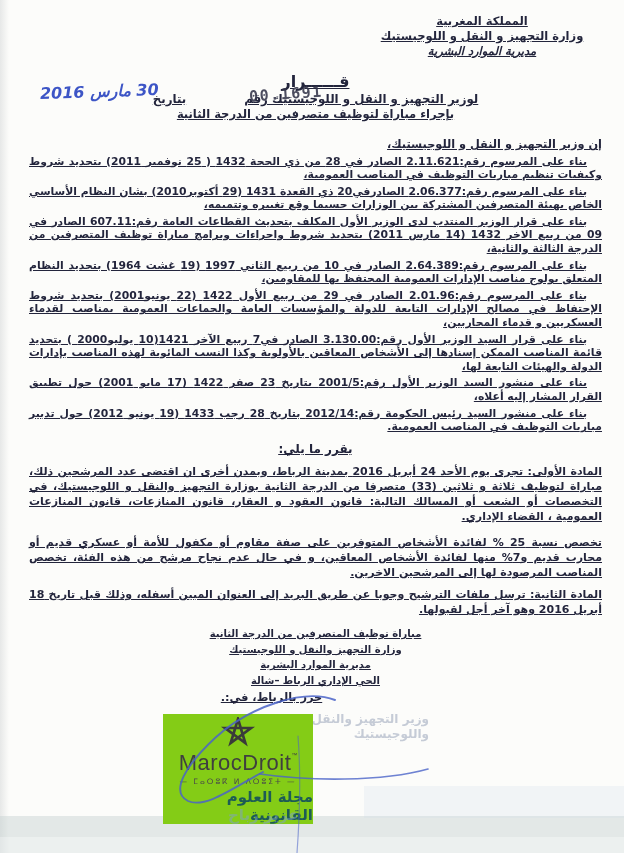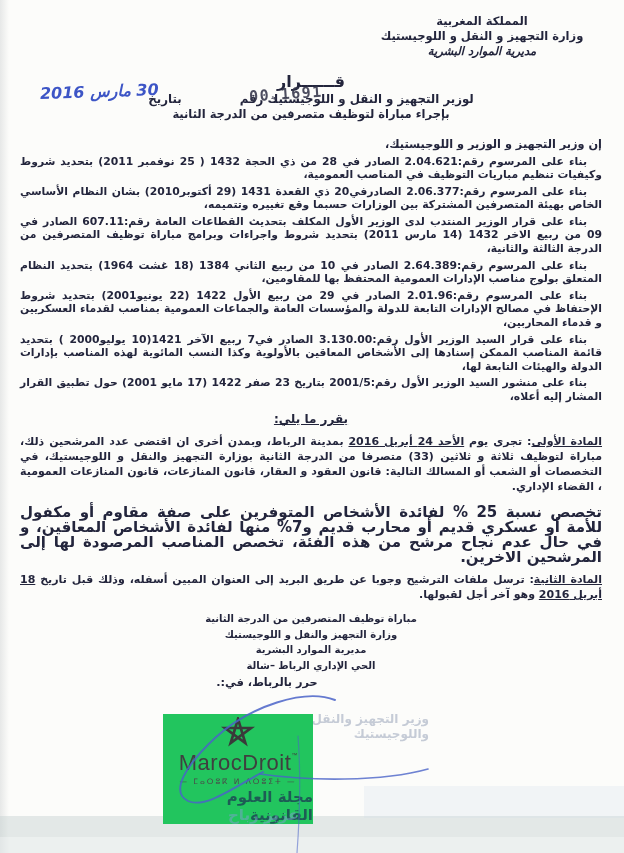--- a/index.html
+++ b/index.html
@@ -16,21 +16,21 @@
   }
   .edge-shade{ position:absolute; left:0; top:0; width:9px; height:100%;
     background:linear-gradient(90deg, rgba(175,180,184,.28), transparent); z-index:0;}
   .band1{ position:absolute; left:0; top:816px; width:100%; height:21px;
     background:rgba(198,209,208,.45); z-index:0;}
   .band2{ position:absolute; left:0; top:837px; width:100%; height:16px;
     background:rgba(223,230,229,.55); z-index:0;}
   .band3{ position:absolute; right:0; top:786px; width:260px; height:32px;
     background:rgba(203,219,232,.22); z-index:0;}
 
-  .content { position:absolute; inset:0; padding:14px 22px 0 20px; z-index:1; }
+  .content { position:absolute; inset:0; padding:14px 22px 0 29px; z-index:1;text-decoration:underline; }
 
   .header { width:240px; margin:0 0 0 auto; text-align:center;
     font-size:11.5px; font-weight:bold; line-height:15px; }
   .header .l3 { font-style:italic; }
 
   .title-block { text-align:center; margin-top:13px; }
   .title-word { font-size:16px; font-weight:bold; letter-spacing:.5px; }
   .title-line2 { display:flex; justify-content:center; align-items:baseline;
     font-size:11.8px; font-weight:bold; line-height:16px; }
   .title-line2 .spacer { display:inline-block; width:58px; }
@@ -40,40 +40,40 @@
 
   .recital { font-size:10.8px; font-weight:bold; text-align:justify;
     line-height:13.8px; margin-top:2.5px; text-indent:15px; }
 
   .decides { text-align:center; font-weight:bold; text-decoration:underline;
     font-size:12px; margin-top:7px; line-height:16px; }
 
   .article { font-size:11px; font-weight:bold; text-align:justify; line-height:15px; margin-top:7px; }
   .article .label { text-decoration:underline; }
   .u { text-decoration:underline; }
-  .quota { font-size:15px; font-weight:bold; text-align:justify; line-height:15px; margin-top:11px; }
+  .quota { font-size:11px; font-weight:bold; text-align:justify; line-height:15px; margin-top:11px; }
 
   .address { text-align:center; margin-top:9px; font-size:10px; font-weight:bold; line-height:15.5px; }
   .signing { text-align:center; margin-top:3px; font-size:11.3px; font-weight:bold;
     transform:translateX(-44px); }
 
   .stamp-date { position:absolute; left:40px; top:82px; color:#3d55c6;
     font-size:16px; font-weight:bold; font-style:italic; letter-spacing:2px;
     transform:rotate(-2deg); direction:rtl; z-index:2; }
   .stamp-number { position:absolute; left:249px; top:85px; color:#34354a;
     font-family:"DejaVu Sans Mono", monospace; font-size:15px; font-weight:bold;
     letter-spacing:1.5px; transform:rotate(-4deg); opacity:.88; z-index:2; }
 
   .wm-minister { position:absolute; right:195px; top:712px; text-align:right;
     color:#c5cbd6; font-size:12px; font-weight:bold; line-height:15px; z-index:1; }
   .wm-name { position:absolute; left:228px; top:806px; color:#7fa0d0; opacity:.5;
     font-size:15px; font-weight:bold; letter-spacing:5px; z-index:4; }
 
   .logo { position:absolute; left:163px; top:714px; width:150px; height:110px;
-    background:#22c55e; z-index:2; display:flex; flex-direction:column;
+    background:#84cc16; z-index:2; display:flex; flex-direction:column;
     align-items:center; padding-top:3px; }
   .logo .brand-row { display:flex; align-items:flex-start; direction:ltr;
     font-family:"Liberation Sans", sans-serif; color:#3f3f3f; margin-top:1px; }
   .logo .brand { font-size:22px; font-weight:normal; letter-spacing:.5px; }
   .logo .tm { font-size:6px; margin-top:2px; }
   .logo .tifinagh { direction:ltr; font-size:7.5px; letter-spacing:2px; color:#4a4a4a; margin-top:1px; }
   .logo .caption { font-size:15px; color:#1d5c55; font-weight:bold; margin-top:2px; }
 
   .sig { position:absolute; left:130px; top:688px; z-index:5; pointer-events:none; }
 </style>
@@ -98,29 +98,30 @@
     <div class="title-block">
       <div class="title-word">قــــــرار</div>
       <div class="title-line2">
         <span>لوزير التجهيز و النقل و اللوجيستيك رقم</span>
         <span class="spacer"></span>
         <span>بتاريخ</span>
       </div>
       <div class="title-line3">بإجراء مباراة لتوظيف متصرفين من الدرجة الثانية</div>
     </div>
 
-    <div class="intro">إن وزير التجهيز و الوزير و اللوجيستيك،</div>
+    <div class="intro">إن وزير التجهيز و النقل و اللوجيستيك،</div>
 
-    <div class="recital">بناء على المرسوم رقم:2.04.621 الصادر في 28 من ذي الحجة 1432 ( 25 نوفمبر 2011) بتحديد شروط وكيفيات تنظيم مباريات التوظيف في المناصب العمومية،</div>
+    <div class="recital">بناء على المرسوم رقم:2.11.621 الصادر في 28 من ذي الحجة 1432 ( 25 نوفمبر 2011) بتحديد شروط وكيفيات تنظيم مباريات التوظيف في المناصب العمومية،</div>
     <div class="recital">بناء على المرسوم رقم:2.06.377 الصادرفي20 ذي القعدة 1431 (29 أكتوبر2010) بشان النظام الأساسي الخاص بهيئة المتصرفين المشتركة  بين الوزارات حسبما وقع تغييره وتتميمه،</div>
     <div class="recital">بناء على قرار الوزير المنتدب لدى الوزير الأول المكلف بتحديث القطاعات العامة رقم:607.11 الصادر في 09 من ربيع الاخر 1432 (14 مارس 2011) بتحديد شروط واجراءات وبرامج مباراة توظيف المتصرفين من الدرجة الثالثة والثانية،</div>
-    <div class="recital">بناء على المرسوم رقم:2.64.389 الصادر في 10 من ربيع الثاني 1384 (18 غشت 1964) بتحديد النظام المتعلق بولوج مناصب الإدارات العمومية المحتفظ بها للمقاومين،</div>
+    <div class="recital">بناء على المرسوم رقم:2.64.389 الصادر في 10 من ربيع الثاني 1997 (19 غشت 1964) بتحديد النظام المتعلق بولوج مناصب الإدارات العمومية المحتفظ بها للمقاومين،</div>
     <div class="recital">بناء على المرسوم رقم:2.01.96 الصادر في 29 من ربيع الأول 1422 (22 يونيو2001) بتحديد شروط الإحتفاظ في مصالح الإدارات التابعة للدولة والمؤسسات العامة والجماعات العمومية بمناصب لقدماء العسكريين و قدماء المحاربين،</div>
     <div class="recital">بناء على قرار السيد الوزير الأول رقم:3.130.00 الصادر في7 ربيع الآخر 1421(10 يوليو2000 ) بتحديد قائمة المناصب الممكن إسنادها إلى الأشخاص المعاقين بالأولوية وكذا النسب المائوية لهذه المناصب بإدارات الدولة والهيئات التابعة لها،</div>
     <div class="recital">بناء على منشور السيد الوزير الأول رقم:2001/5 بتاريخ 23 صفر 1422 (17 مايو 2001) حول تطبيق القرار المشار إليه أعلاه،</div>
+    <div class="recital">بناء على منشور السيد رئيس الحكومة رقم:2012/14 بتاريخ 28 رجب 1433 (19 يونيو 2012) حول تدبير مباريات التوظيف في المناصب العمومية.</div>
 
     <div class="decides">يقرر ما يلي:</div>
 
     <div class="article">
       <span class="label">المادة الأولى</span><span>: تجرى يوم </span><span class="u">الأحد 24 أبريل 2016</span><span> بمدينة الرباط، وبمدن أخرى ان اقتضى عدد المرشحين ذلك، مباراة لتوظيف ثلاثة و ثلاثين (33) متصرفا من الدرجة الثانية بوزارة التجهيز والنقل و اللوجيستيك، في التخصصات أو الشعب أو المسالك التالية: قانون العقود و العقار، قانون المنازعات، قانون المنازعات العمومية ، القضاء الإداري.</span>
     </div>
 
     <div class="quota">تخصص نسبة 25 % لفائدة الأشخاص المتوفرين على صفة مقاوم أو مكفول للأمة أو عسكري قديم أو محارب قديم و7% منها لفائدة الأشخاص المعاقين، و في حال عدم نجاح مرشح من هذه الفئة، تخصص المناصب المرصودة لها إلى المرشحين الاخرين.</div>
 
     <div class="article">

